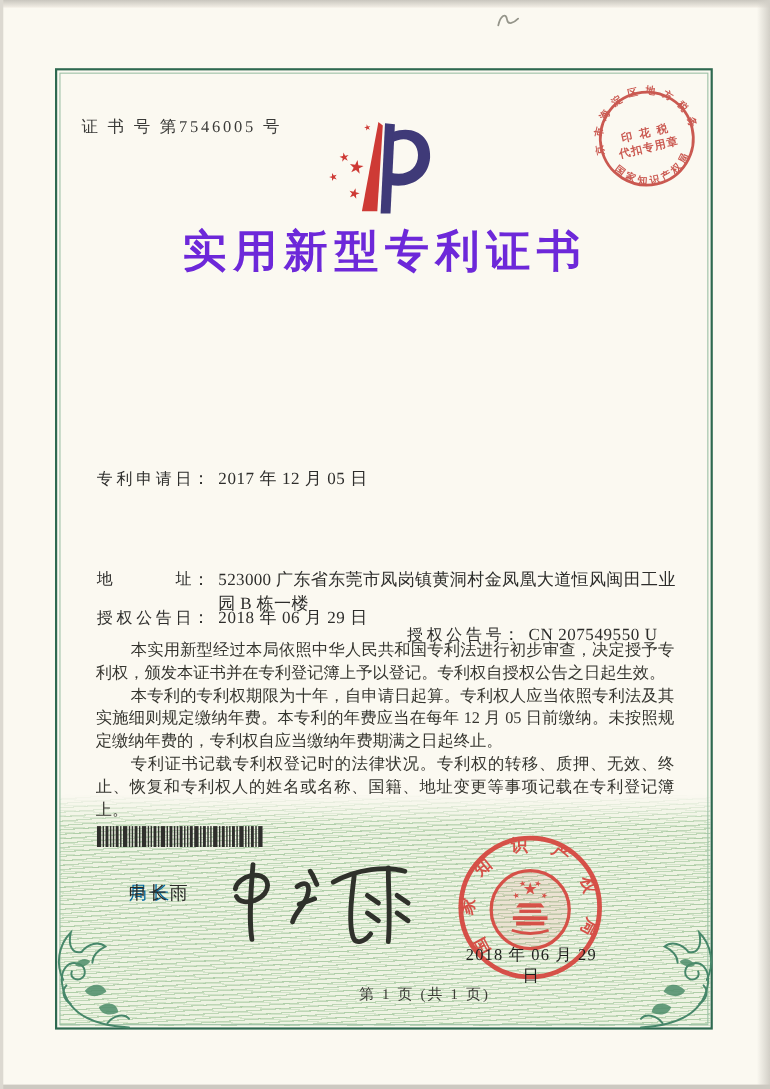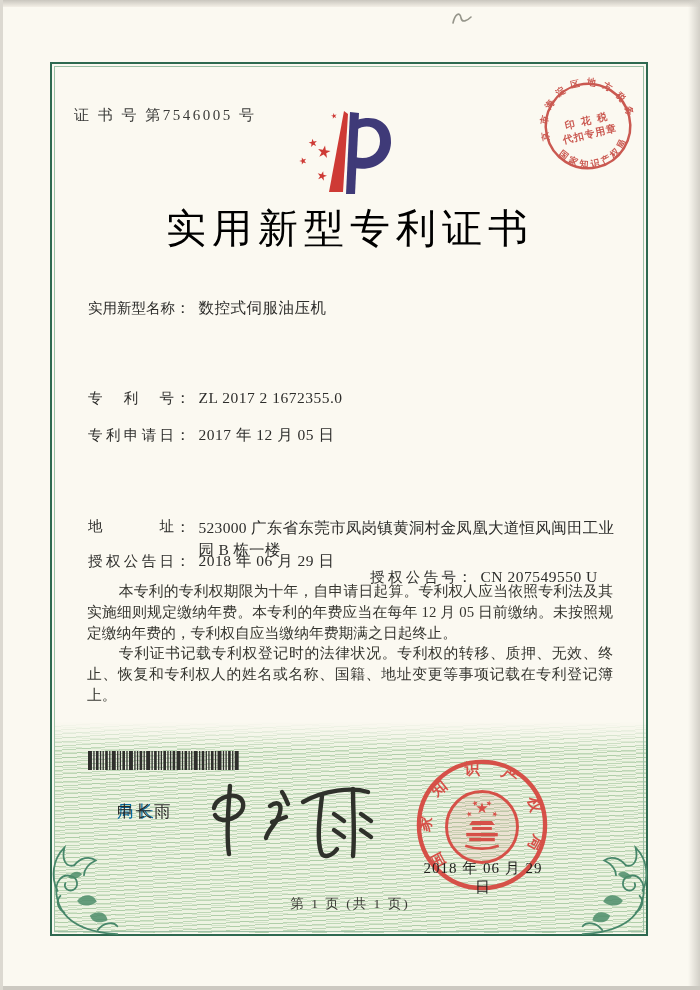--- a/index.html
+++ b/index.html
@@ -20,21 +20,21 @@
     background-image:
       repeating-linear-gradient(176deg, rgba(140,185,135,.50) 0 1px, rgba(0,0,0,0) 1px 4px),
       repeating-linear-gradient(183deg, rgba(140,185,135,.28) 0 1px, rgba(0,0,0,0) 1px 5px);
     -webkit-mask-image:linear-gradient(to bottom, transparent 0, #000 28px);
     mask-image:linear-gradient(to bottom, transparent 0, #000 28px);}
   .corner-ornament{position:absolute;z-index:6;}
   .corner-ornament.right{transform:scaleX(-1);}
 
   .cert-no{position:absolute;left:74px;top:106px;font-size:15px;letter-spacing:2.5px;color:#3a3a38;z-index:7;}
   .logo{position:absolute;left:290px;top:110px;z-index:7;}
-  .doc-title{position:absolute;left:50px;top:201px;width:600px;text-align:center;font-size:40px;font-weight:normal;letter-spacing:6px;color:#000000;z-index:7;}
+  .doc-title{position:absolute;left:50px;top:201px;width:600px;text-align:center;font-size:40px;font-weight:bold;letter-spacing:6px;color:#6d28d9;z-index:7;}
 
   .row{position:absolute;left:88px;font-size:15.5px;color:#2d2d2b;z-index:7;white-space:nowrap;}
   .flabel{display:inline-block;width:86px;font-size:14.5px;text-align:justify;text-align-last:justify;vertical-align:baseline;}
   .fcolon{display:inline-block;margin:0 8px 0 1px;}
   .fvalue{letter-spacing:0.5px;}
   .row.addr{white-space:normal;display:flex;align-items:flex-start;width:545px;margin-top:10px;}
   .row.addr .fvalue{display:inline-block;width:424px;line-height:22px;letter-spacing:0.3px;}
   .grant-right{position:absolute;left:282px;top:16px;}
   .row.grant{width:560px;}
 
@@ -46,21 +46,21 @@
   .signer-title{position:absolute;left:117px;top:801px;font-family:"Liberation Sans","DejaVu Sans",sans-serif;font-size:16.5px;letter-spacing:4px;color:#0369a1;z-index:7;}
   .signer-name{position:absolute;left:117px;top:801px;font-family:"Liberation Sans","DejaVu Sans",sans-serif;font-size:16.5px;letter-spacing:2px;color:#2b2b29;z-index:7;}
   .signature{position:absolute;left:200px;top:776px;z-index:8;}
 
   .seal{position:absolute;left:413px;top:756px;z-index:8;opacity:0.93;}
   .seal-date{position:absolute;left:415px;top:859px;width:136px;text-align:center;font-size:15px;letter-spacing:1px;color:#1f1f1d;z-index:10;}
 
   .tax-stamp{position:absolute;left:540px;top:78px;z-index:8;transform:rotate(-13deg);opacity:0.88;}
   .ink-mark{position:absolute;left:445px;top:3px;z-index:7;}
 
-  .footer{position:absolute;left:50px;top:895px;width:600px;text-align:center;font-size:13.5px;letter-spacing:2px;color:#3a3a35;z-index:7;}
+  .footer{position:absolute;left:50px;top:895px;width:600px;text-align:center;font-size:13.5px;letter-spacing:2px;color:#3a3a35;z-index:7;padding-left:36px;}
 
   svg text{font-family:"Liberation Serif","DejaVu Serif",serif;}
 </style>
 </head>
 <body>
 
 <div class="stage">
 
   <div class="scan-edge-top"></div>
   <div class="scan-edge-right"></div>
@@ -116,42 +116,37 @@
       <use href="#star5" transform="translate(43,6) scale(3) rotate(-12)"></use>
       <use href="#star5" transform="translate(22,33) scale(4.4) rotate(-10)"></use>
       <use href="#star5" transform="translate(33,42) scale(6.6) rotate(9)"></use>
       <use href="#star5" transform="translate(12,51) scale(3.8) rotate(-18)"></use>
       <use href="#star5" transform="translate(31,66) scale(5) rotate(14)"></use>
     </g>
   </svg>
 
   <div class="doc-title">实用新型专利证书</div>
 
-  <div class="row" style="top:298px;">
-    <span class="flabel">实用新型名称</span><span class="fcolon">：</span><span class="fvalue">数控式伺服油压机</span>
-  </div>
-  <div class="row" style="top:388px;">
-    <span class="flabel">专利号</span><span class="fcolon">：</span><span class="fvalue">ZL 2017 2 1672355.0</span>
-  </div>
   <div class="row" style="top:425px;">
     <span class="flabel">专利申请日</span><span class="fcolon">：</span><span class="fvalue">2017 年 12 月 05 日</span>
   </div>
   <div class="row addr" style="top:507px;">
     <span class="flabel">地址</span>
       <span class="fcolon">：</span>
       <span class="fvalue">523000 广东省东莞市凤岗镇黄洞村金凤凰大道恒风闽田工业园 B 栋一楼</span>
   </div>
   <div class="row grant" style="top:551px;">
     <span class="flabel">授权公告日</span><span class="fcolon">：</span><span class="fvalue">2018 年 06 月 29 日</span>
     <span class="grant-right">
       <span class="flabel">授权公告号</span><span class="fcolon">：</span><span class="fvalue">CN 207549550 U</span>
     </span>
   </div>
 
   <div class="legal">
+    <p>本实用新型经过本局依照中华人民共和国专利法进行初步审查，决定授予专利权，颁发本证书并在专利登记簿上予以登记。专利权自授权公告之日起生效。</p>
     <p>本专利的专利权期限为十年，自申请日起算。专利权人应当依照专利法及其实施细则规定缴纳年费。本专利的年费应当在每年 12 月 05 日前缴纳。未按照规定缴纳年费的，专利权自应当缴纳年费期满之日起终止。</p>
     <p>专利证书记载专利权登记时的法律状况。专利权的转移、质押、无效、终止、恢复和专利权人的姓名或名称、国籍、地址变更等事项记载在专利登记簿上。</p>
   </div>
 
   <svg class="barcode" width="152" height="19" viewBox="0 0 152 19">
     <g id="barcode-bars" fill="#2f2f2c">
         <rect x="0.00" y="0" width="3.97" height="19"></rect>
         <rect x="5.29" y="0" width="1.32" height="19"></rect>
         <rect x="7.93" y="0" width="2.64" height="19"></rect>
         <rect x="11.90" y="0" width="1.32" height="19"></rect>

